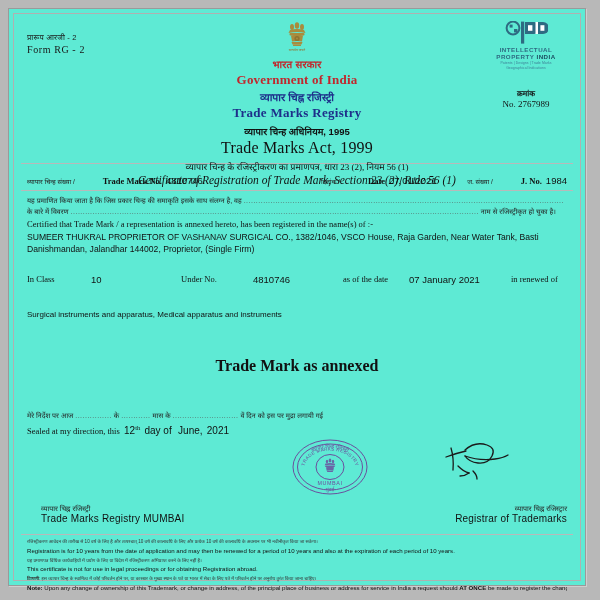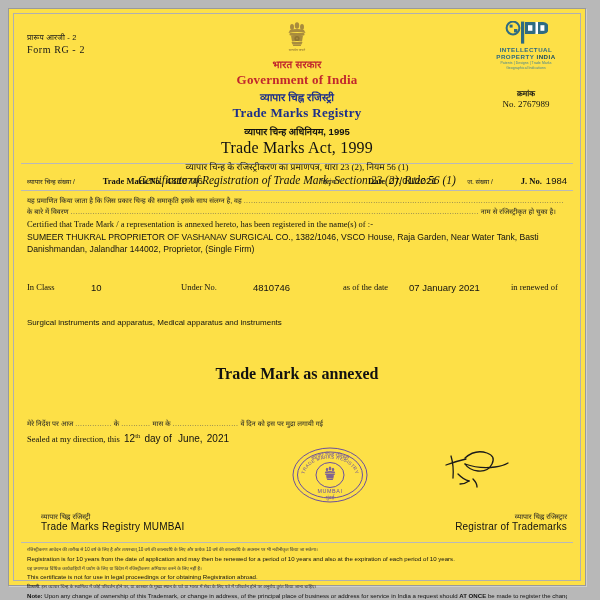--- a/index.html
+++ b/index.html
@@ -12,21 +12,21 @@
     height: 600px;
     font-family: "Liberation Serif", serif;
     overflow: hidden;
   }
   #page {
     position: absolute;
     left: 8px;
     top: 8px;
     width: 578px;
     height: 578px;
-    background: #fde047;
+    background: #5eead4;
     border: 1px solid #9a9a9a;
     box-sizing: border-box;
     box-shadow: 1px 1px 0 #cfcfcf;
   }
   #frame {
     position: absolute;
     left: 4px;
     top: 4px;
     right: 4px;
     bottom: 4px;
@@ -228,21 +228,21 @@
     font-size: 8.6px;
     color: #111;
     line-height: 1.45;
     margin-top: 2px;
   }
 
   .classrow {
     position: relative;
     height: 14px;
     padding: 0 6px;
-    margin-top: 26px;
+    margin-top: 18px;
   }
   .classrow .seg { position: absolute; top: 0; white-space: nowrap; }
   .c-class { left: 6px; }
   .c-classval { left: 70px; }
   .c-under { left: 160px; }
   .c-underval { left: 232px; }
   .c-asof { left: 322px; }
   .c-asofval { left: 388px; }
   .c-respect { left: 490px; }
   .small-en {

